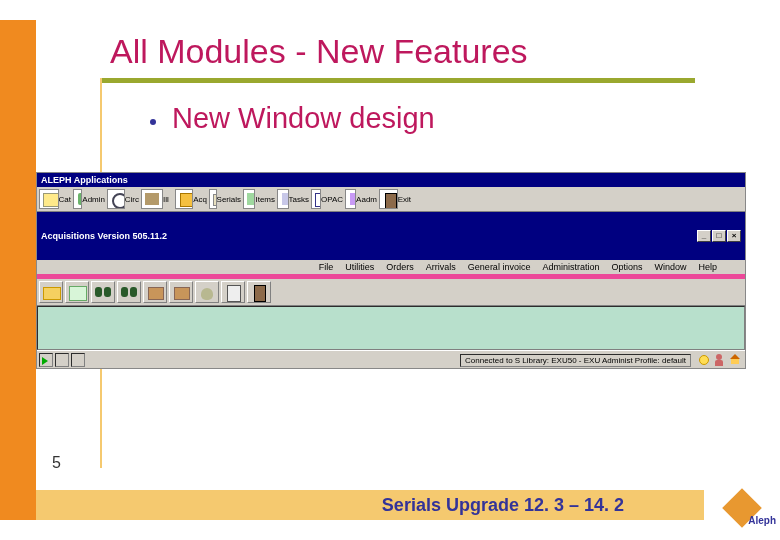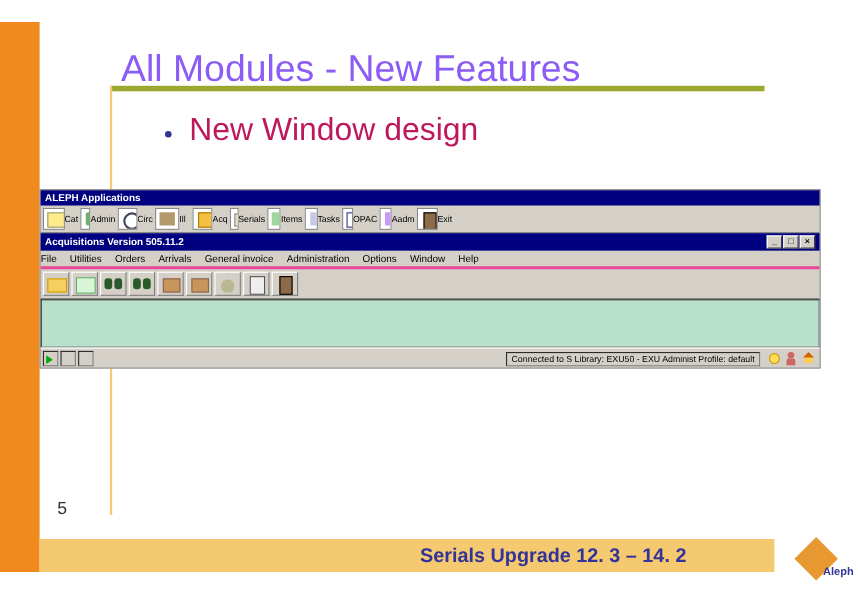--- a/index.html
+++ b/index.html
@@ -15,24 +15,24 @@
     position: absolute;
     left: 0;
     top: 20px;
     width: 36px;
     height: 500px;
     background: #f08a1f;
   }
   .slide-title {
     position: absolute;
     left: 110px;
-    top: 44px;
+    top: 32px;
     font-size: 34px;
     font-weight: normal;
-    color: #8b5cf6;
+    color: #be185d;
     font-family: Verdana, sans-serif;
   }
   .title-underline {
     position: absolute;
     left: 100px;
     top: 78px;
     width: 595px;
     height: 5px;
     background: #9aa82f;
   }
@@ -156,21 +156,21 @@
   .launcher-item span.lbl {
     font-size: 8px;
     color: #000;
     margin-top: 1px;
     text-align: center;
     line-height: 1;
   }
   .win-titlebar {
     background: #000080;
     color: #fff;
-    padding: 2px 4px;
+    padding: 18px 4px;
     font-size: 9px;
     font-weight: bold;
     display: flex;
     justify-content: space-between;
     align-items: center;
   }
   .win-controls { display: flex; }
   .win-btn {
     width: 14px;
     height: 12px;
@@ -181,22 +181,23 @@
     margin-left: 1px;
     font-size: 8px;
     color:#000;
     text-align:center;
     line-height:10px;
     cursor:pointer;
   }
   .menubar {
     background: #d4d0c8;
     display: flex;
-    padding: 2px 0;
-    border-bottom: 3px solid #ec4899;
+    padding: 2px 16px;
+    border-bottom: 5px solid #ec4899;
+    justify-content: flex-end;
   }
   .menu-item {
     font-size: 9px;
     color: #000;
     margin-right: 12px;
     cursor: pointer;
   }
   .toolbar2 {
     background: #d4d0c8;
     display: flex;

